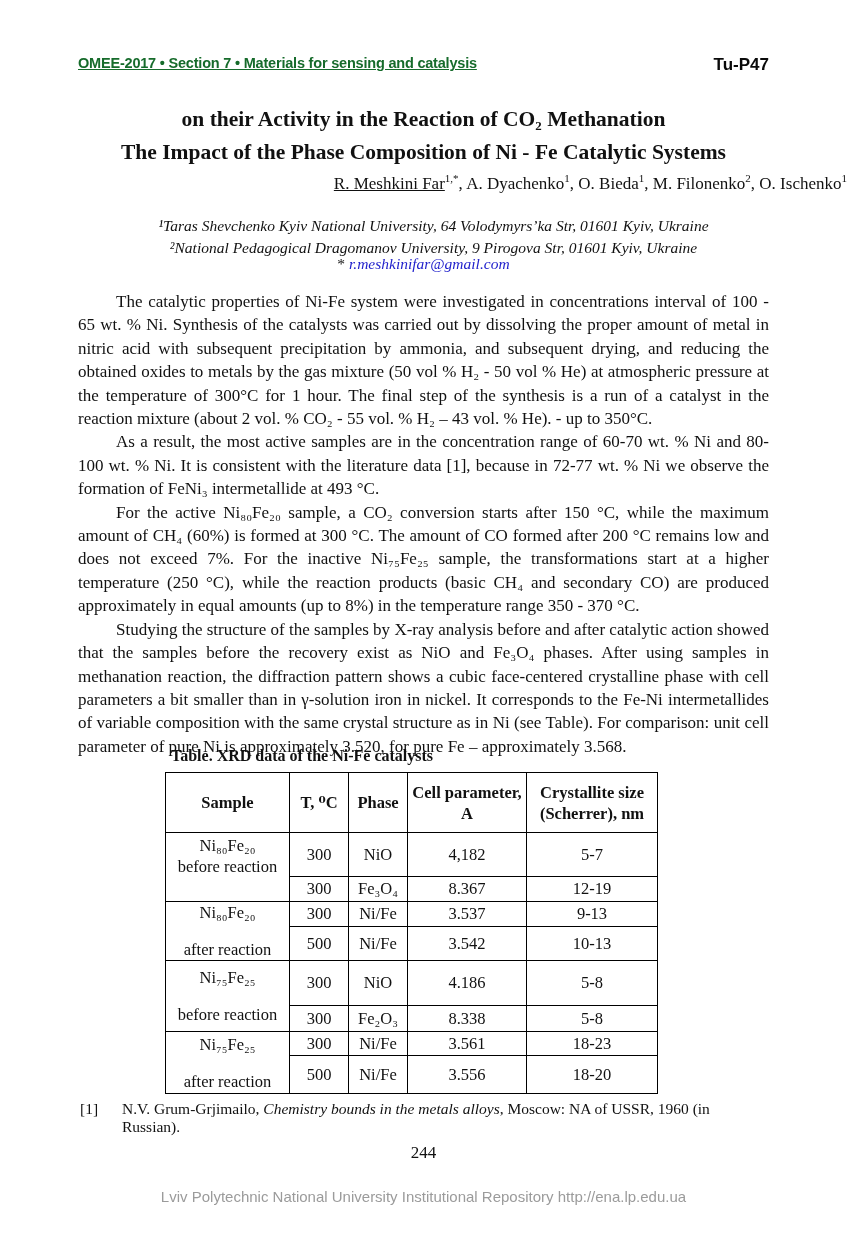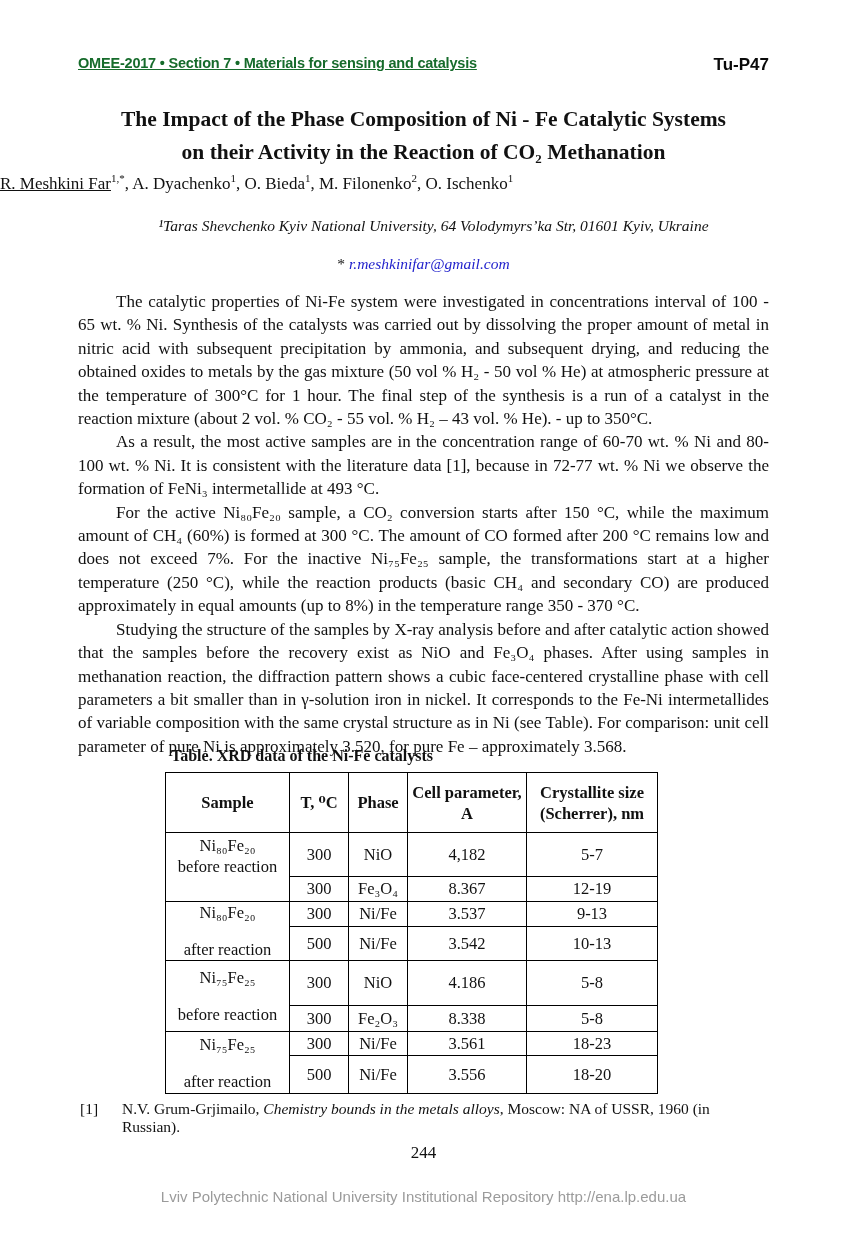--- a/index.html
+++ b/index.html
@@ -17,21 +17,21 @@
     font-family:"Liberation Sans","DejaVu Sans",sans-serif; font-weight:bold;
   }
   .conf-title { font-size:14.5px; letter-spacing:-0.2px; text-decoration:underline; }
   .paper-code { font-size:17px; color:#0a0a0a; }
   
   .paper-title {
     position:absolute; top:103px; left:40px; width:767px;
     text-align:center; font-weight:bold; font-size:21.5px; line-height:33px;
   }
   
-  .authors-line { position:absolute; top:174px; left:0; width:100%; text-align:left; font-size:17px; }
+  .authors-line { position:absolute; top:174px; left:0; width:100%; text-align:right; font-size:17px; }
   .authors-line sup { font-size:11px; line-height:0; }
   
   .affiliations { position:absolute; top:215px; left:0; width:100%; text-align:center; font-style:italic; font-size:15.5px; line-height:22px;padding-left:20px; }
   
   .email-line { position:absolute; top:255px; left:0; width:100%; text-align:center; font-size:15.5px; }
   .email-link { font-style:italic; cursor:pointer; }
   
   .body-text { position:absolute; top:290px; left:78px; width:691px; font-size:17px; line-height:23.4px; text-align:justify; }
   .body-text p { text-indent:38px; }
   
@@ -57,28 +57,29 @@
 <body>
 
 <div class="page">
 
   <div class="header-row">
     <span class="conf-title" style="color: rgb(22, 107, 43);">OMEE-2017 • Section 7 • Materials for sensing and catalysis</span>
     <span class="paper-code">Tu-P47</span>
   </div>
 
   <div class="paper-title">
+    <div>on their Activity in the Reaction of CO₂ Methanation</div>
     <div>The Impact of the Phase Composition of Ni - Fe Catalytic Systems</div>
-    <div>on their Activity in the Reaction of CO₂ Methanation</div>
   </div>
 
   <div class="authors-line"><span style="text-decoration: underline;">R. Meshkini Far</span><sup>1,*</sup><span>, A. Dyachenko</span><sup>1</sup><span>, O. Bieda</span><sup>1</sup><span>, M. Filonenko</span><sup>2</sup><span>, O. Ischenko</span><sup>1</sup></div>
 
   <div class="affiliations">
     <div>¹Taras Shevchenko Kyiv National University, 64 Volodymyrs’ka Str, 01601 Kyiv, Ukraine</div>
+    <div>²National Pedagogical Dragomanov University, 9 Pirogova Str, 01601 Kyiv, Ukraine</div>
   </div>
 
   <div class="email-line">
     <span>* </span><span class="email-link" style="color: rgb(34, 34, 204);">r.meshkinifar@gmail.com</span>
   </div>
 
   <div class="body-text">
     <p>The catalytic properties of Ni-Fe system were investigated in concentrations interval of 100 - 65 wt. % Ni. Synthesis of the catalysts was carried out by dissolving the proper amount of metal in nitric acid with subsequent precipitation by ammonia, and subsequent drying, and reducing the obtained oxides to metals by the gas mixture (50 vol % H₂ - 50 vol % He) at atmospheric pressure at the temperature of 300°C for 1 hour. The final step of the synthesis is a run of a catalyst in the reaction mixture (about 2 vol. % CO₂ - 55 vol. % H₂ – 43 vol. % He). - up to 350°C.</p>
     <p>As a result, the most active samples are in the concentration range of 60-70 wt. % Ni and 80-100 wt. % Ni. It is consistent with the literature data [1], because in 72-77 wt. % Ni we observe the formation of FeNi₃ intermetallide at 493 °C.</p>
     <p>For the active Ni₈₀Fe₂₀ sample, a CO₂ conversion starts after 150 °C, while the maximum amount of CH₄ (60%) is formed at 300 °C. The amount of CO formed after 200 °C remains low and does not exceed 7%. For the inactive Ni₇₅Fe₂₅ sample, the transformations start at a higher temperature (250 °C), while the reaction products (basic CH₄ and secondary CO) are produced approximately in equal amounts (up to 8%) in the temperature range 350 - 370 °C.</p>

